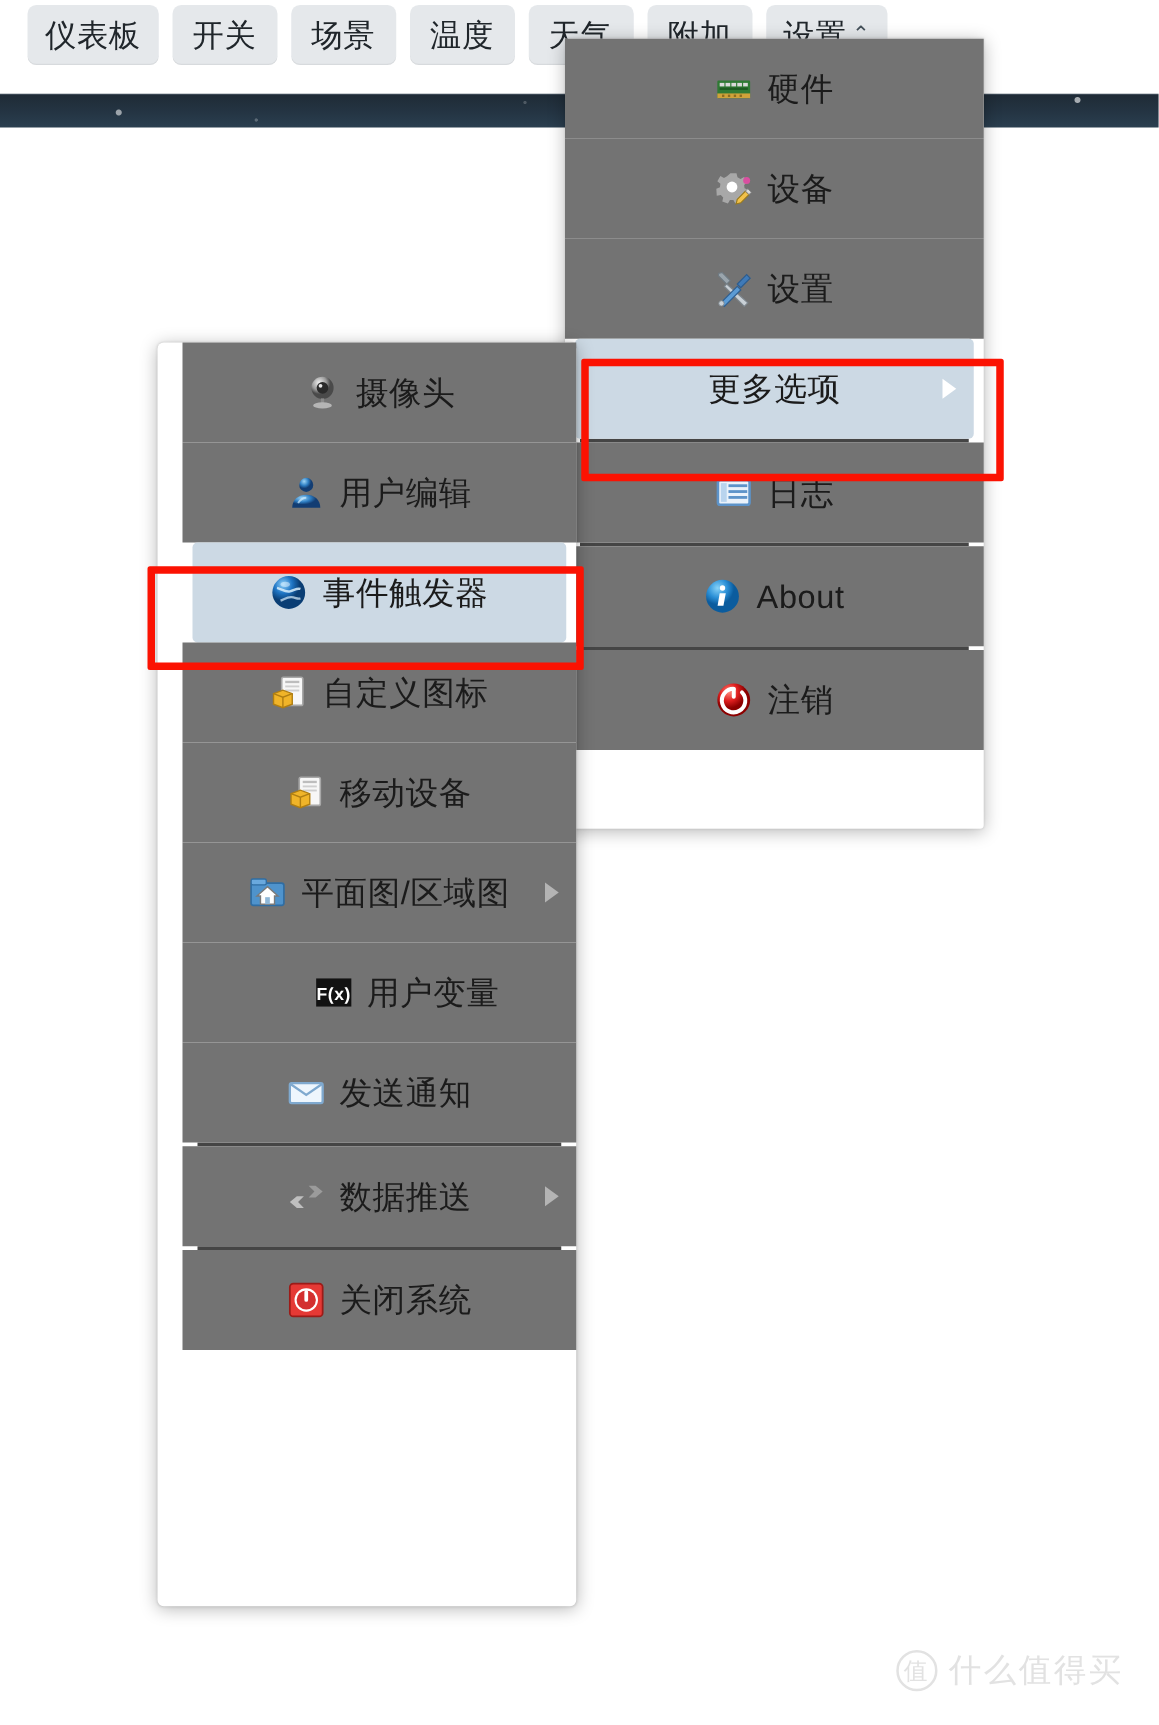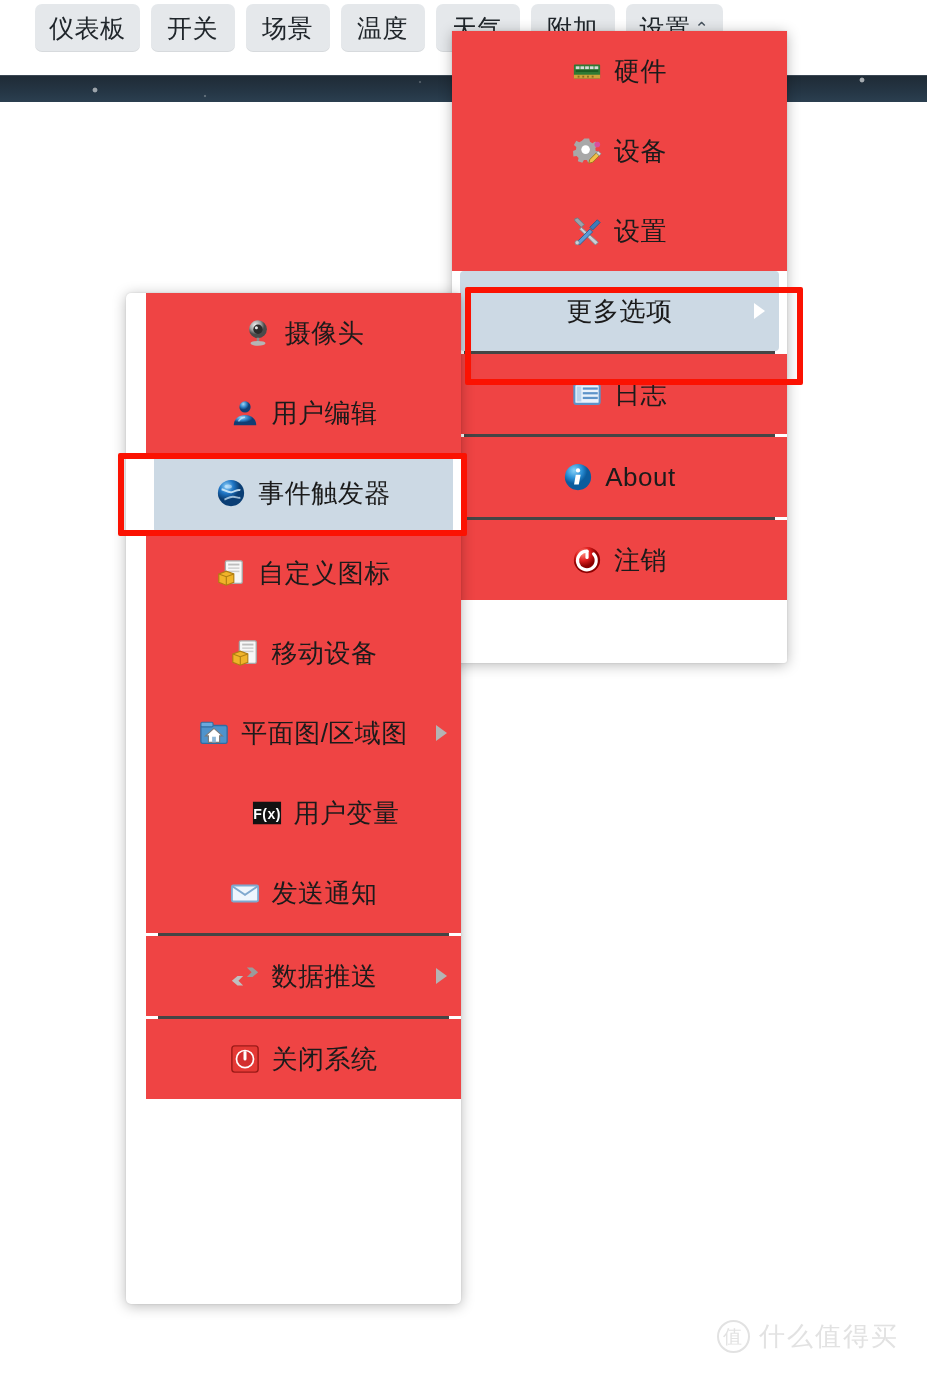--- a/index.html
+++ b/index.html
@@ -36,46 +36,46 @@
       radial-gradient(circle at 95px 14px, rgba(255,255,255,.55) 0 2px, transparent 2.8px),
       radial-gradient(circle at 205px 20px, rgba(255,255,255,.25) 0 1px, transparent 1.6px),
       radial-gradient(circle at 420px 6px, rgba(255,255,255,.2) 0 1px, transparent 1.6px),
       radial-gradient(circle at 650px 18px, rgba(255,255,255,.2) 0 1px, transparent 1.6px),
       radial-gradient(circle at 862px 4px, rgba(255,255,255,.6) 0 2px, transparent 2.8px),
       linear-gradient(180deg, #1f2b36 0%, #253645 60%, #2b3f50 100%);
     border-top: 1px solid #3a4754;
   }
 
   
-  .tabbar { position: absolute; left: 0; top: 4px; height: 52px; display: flex; gap: 11px; padding-left: 35px; }
+  .tabbar { position: absolute; left: 0; top: 4px; height: 52px; display: flex; gap: 11px; padding-left: 22px; }
   .tab {
     height: 48px; min-width: 84px; padding: 0 14px;
     background: rgba(225,229,232,.88);
     border-radius: 7px;
     display: flex; align-items: center; justify-content: center;
     color: #20262b; font-size: 25px; letter-spacing: .5px;
     box-shadow: inset 0 -1px 0 rgba(0,0,0,.06);
     white-space: nowrap;
   }
   .tab .chev { margin-left: 4px; font-size: 17px; color: #44505a; }
 
   
   .menu {
     position: absolute; background: #fff;
     box-shadow: 0 2px 14px rgba(0,0,0,.28), 0 0 2px rgba(0,0,0,.12);
   }
   #menu-right { left: 452px; top: 31px; width: 335px; height: 632px; border-radius: 0 0 3px 3px; }
-  #menu-left  { left: 126px; top: 293px; width: 335px; height: 1011px; border-radius: 5px; padding-left: 20px; }
+  #menu-left  { left: 126px; top: 274px; width: 335px; height: 1011px; border-radius: 5px; padding-left: 20px; }
 
   .mi {
     position: relative; height: 80px;
     display: flex; align-items: center; justify-content: center;
     gap: 12px; padding: 0 28px;
     font-size: 26px; color: #1b1b1b; letter-spacing: .5px;
-    background: #ef4444;
+    background: #737373;
   }
   .mi.sel { background: #ccd9e4; border-radius: 4px; margin: 0 8px; font-family: Liberation Mono, monospace; }
   .mi .lbl { white-space: nowrap; }
   .mi .arrow {
     position: absolute; right: 14px; top: 50%; transform: translateY(-50%);
     width: 0; height: 0; border-left: 11px solid #b4b4b4;
     border-top: 8px solid transparent; border-bottom: 8px solid transparent;
   }
   .mi.sel .arrow { border-left-color: #ffffff; }
   .sep { height: 3px; background: #454545; margin: 0 12px; }

